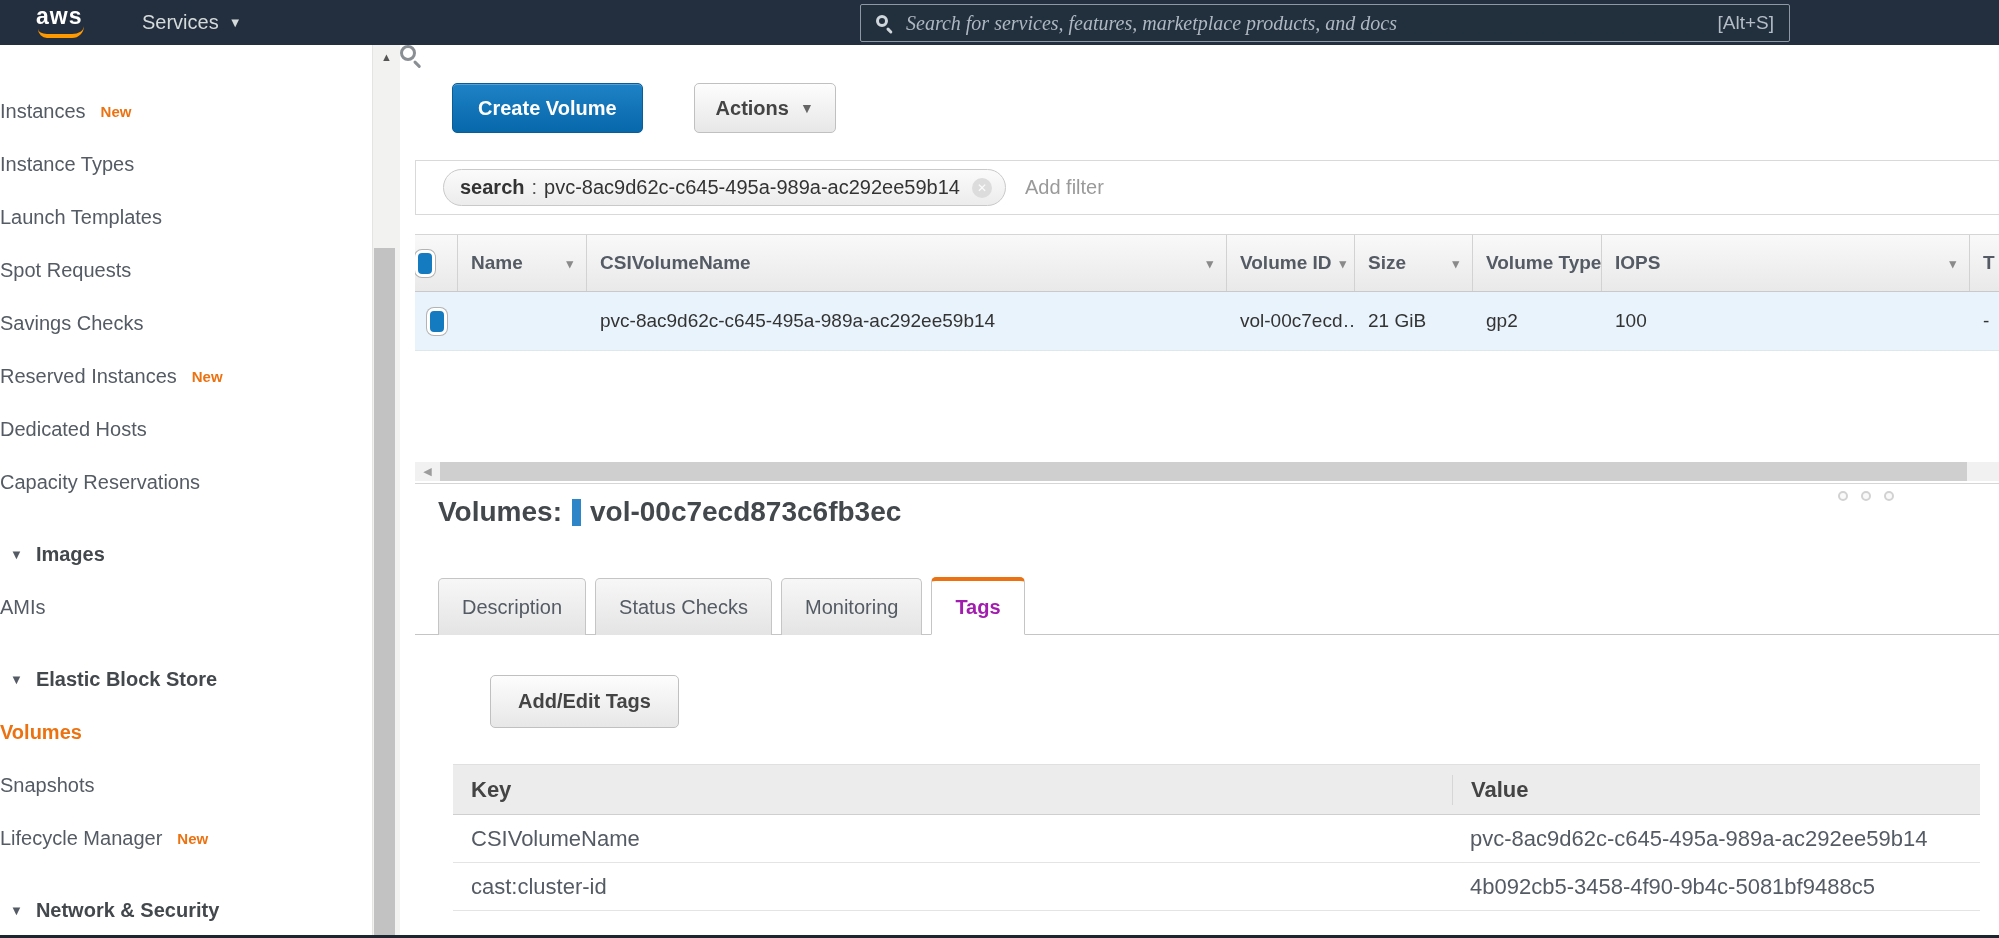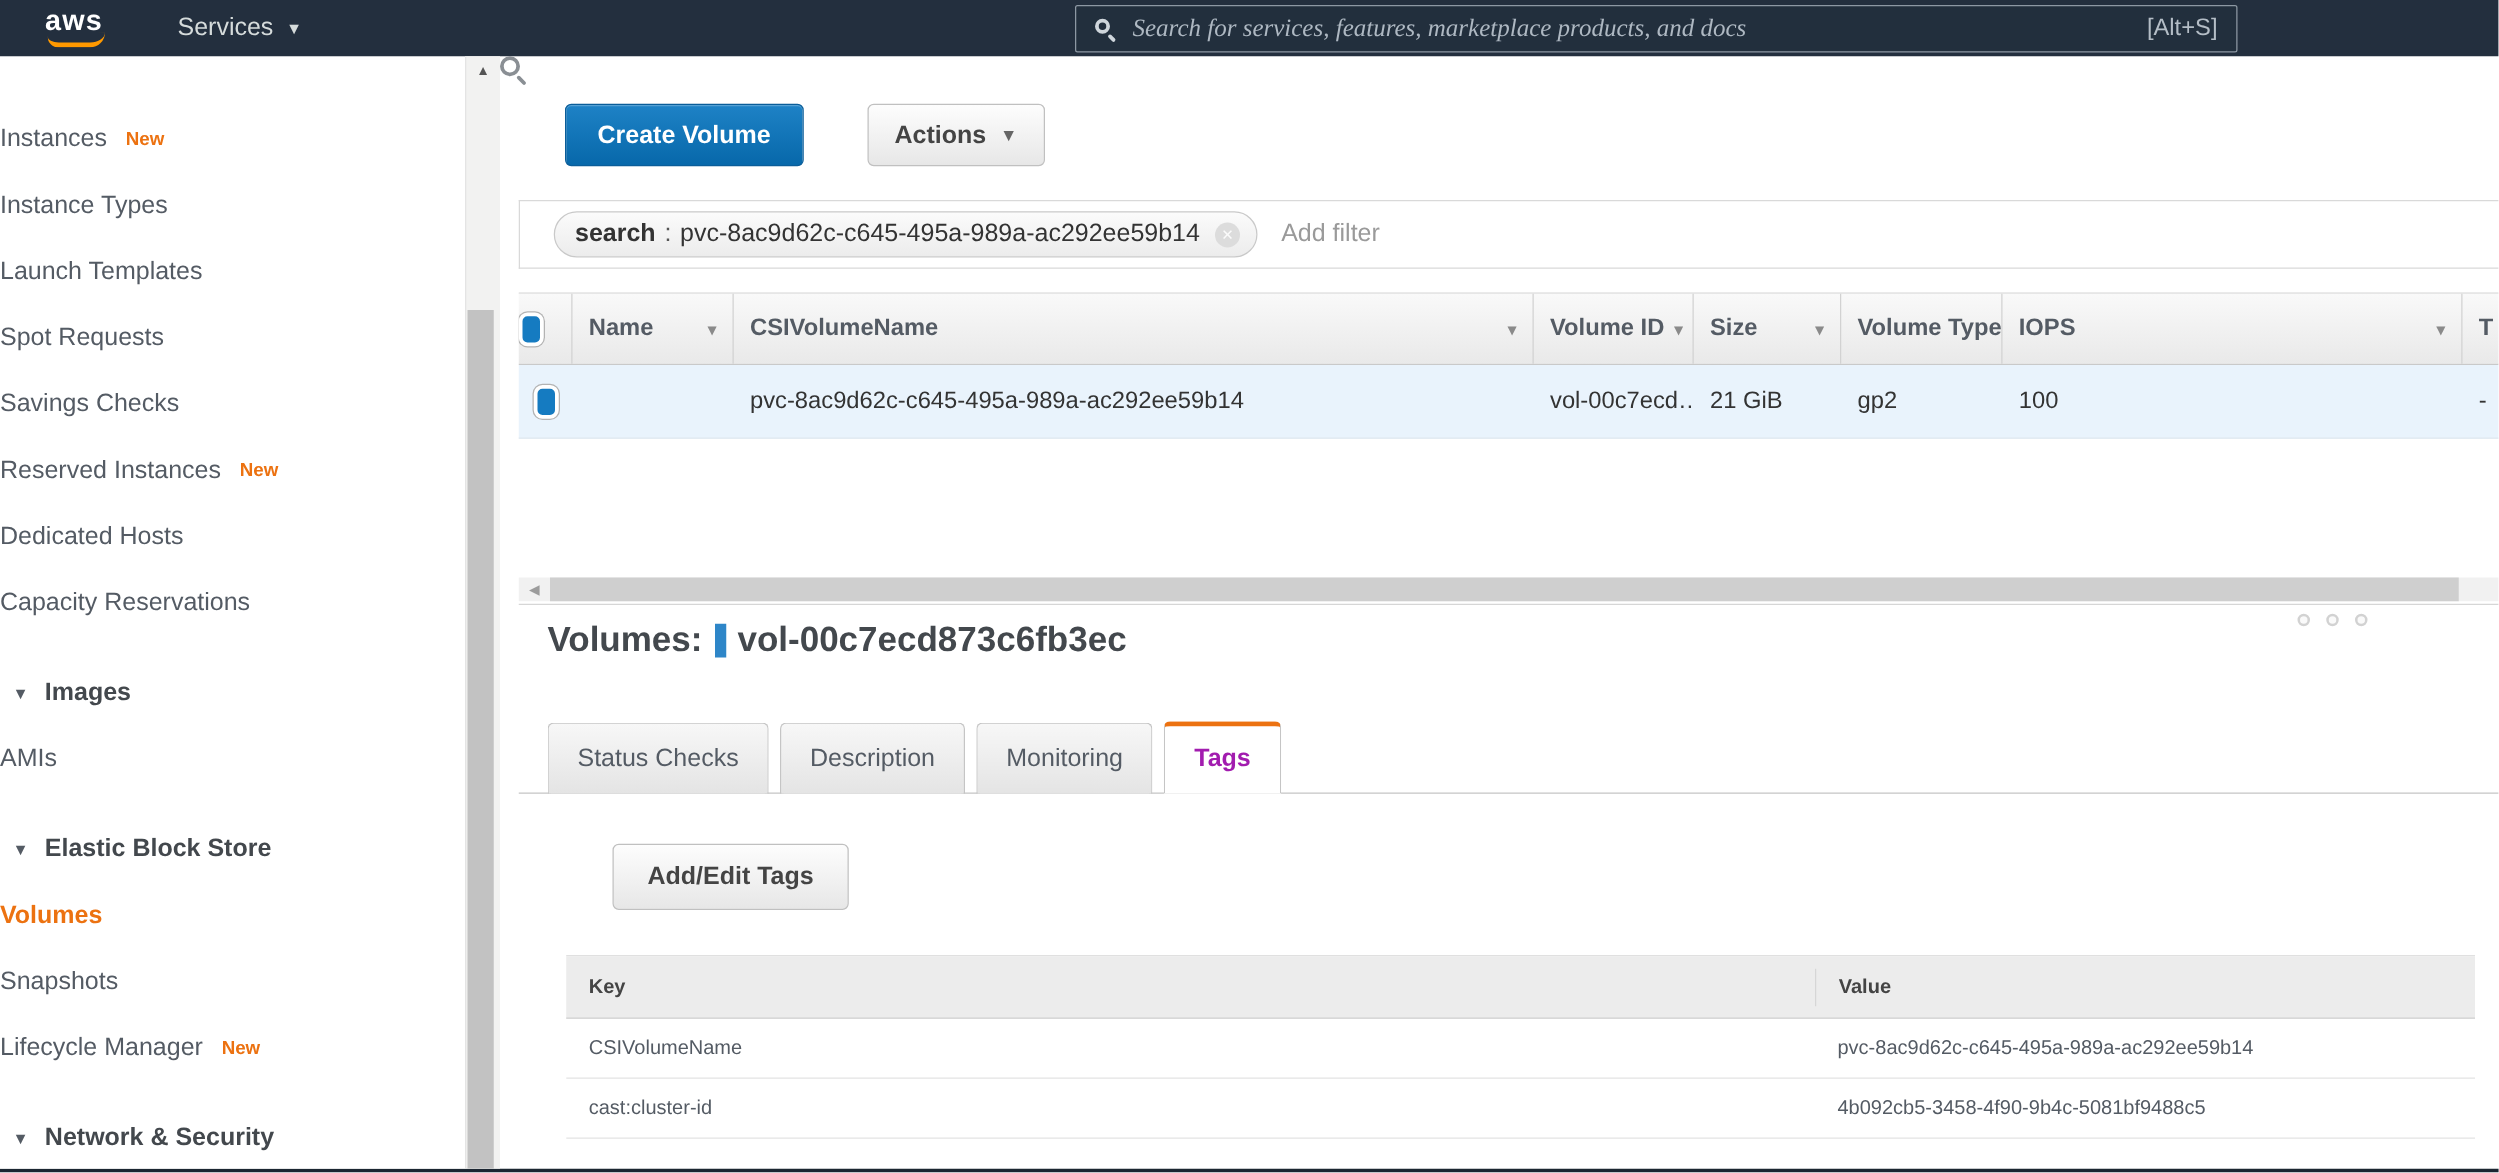--- a/index.html
+++ b/index.html
@@ -110,21 +110,21 @@
   .tab { height:57px; display:flex; align-items:center; padding:0 23px; margin-right:9px;
       background:linear-gradient(#f7f7f7,#e4e4e4); border:1px solid #c5c5c5; border-bottom:none;
       border-radius:5px 5px 0 0; font-size:20px; color:#545b64; cursor:pointer;
       position:relative; top:1px; }
   .tab.active { background:#fff; border-top:4px solid #ec7211; font-weight:bold; color:#a21caf;
       height:58px; border-bottom:1px solid #fff; }
 
   .tab-content { padding:40px 0 0 38px; }
   .btn-addtags { height:53px; padding:0 27px; }
 
-  .tags-table { margin-top:36px; width:1527px; border-top:1px solid #e0e0e0; font-size:16px; }
+  .tags-table { margin-top:36px; width:1527px; border-top:1px solid #e0e0e0; font-size:22px; }
   .tags-head { display:flex; height:50px; background:#ececec; border-bottom:1px solid #cfcfcf;
       align-items:center; font-weight:bold; color:#444; }
   .tags-head .divider { width:1px; height:30px; background:#d6d6d6; }
   .tags-row { display:flex; height:48px; align-items:center; border-bottom:1px solid #e4e4e4; color:#545b64; }
   .tcell-key { width:999px; padding-left:18px; flex:none; }
   .tcell-val { flex:1; padding-left:18px; }
 </style>
 </head>
 <body>
 
@@ -296,22 +296,22 @@
             <i></i>
           </div>
 
         <div class="dheading">
           <span>Volumes:</span>
           <span class="blue-bar"></span>
           <span>vol-00c7ecd873c6fb3ec</span>
         </div>
 
         <div class="tabstrip">
+          <div class="tab">Description</div>
           <div class="tab">Status Checks</div>
-          <div class="tab">Description</div>
           <div class="tab">Monitoring</div>
           <div class="tab active">Tags</div>
         </div>
 
         <div class="tab-content">
           <button class="btn btn-default btn-addtags">Add/Edit Tags</button>
 
           <div class="tags-table">
             <div class="tags-head">
               <div class="tcell-key">Key</div>

